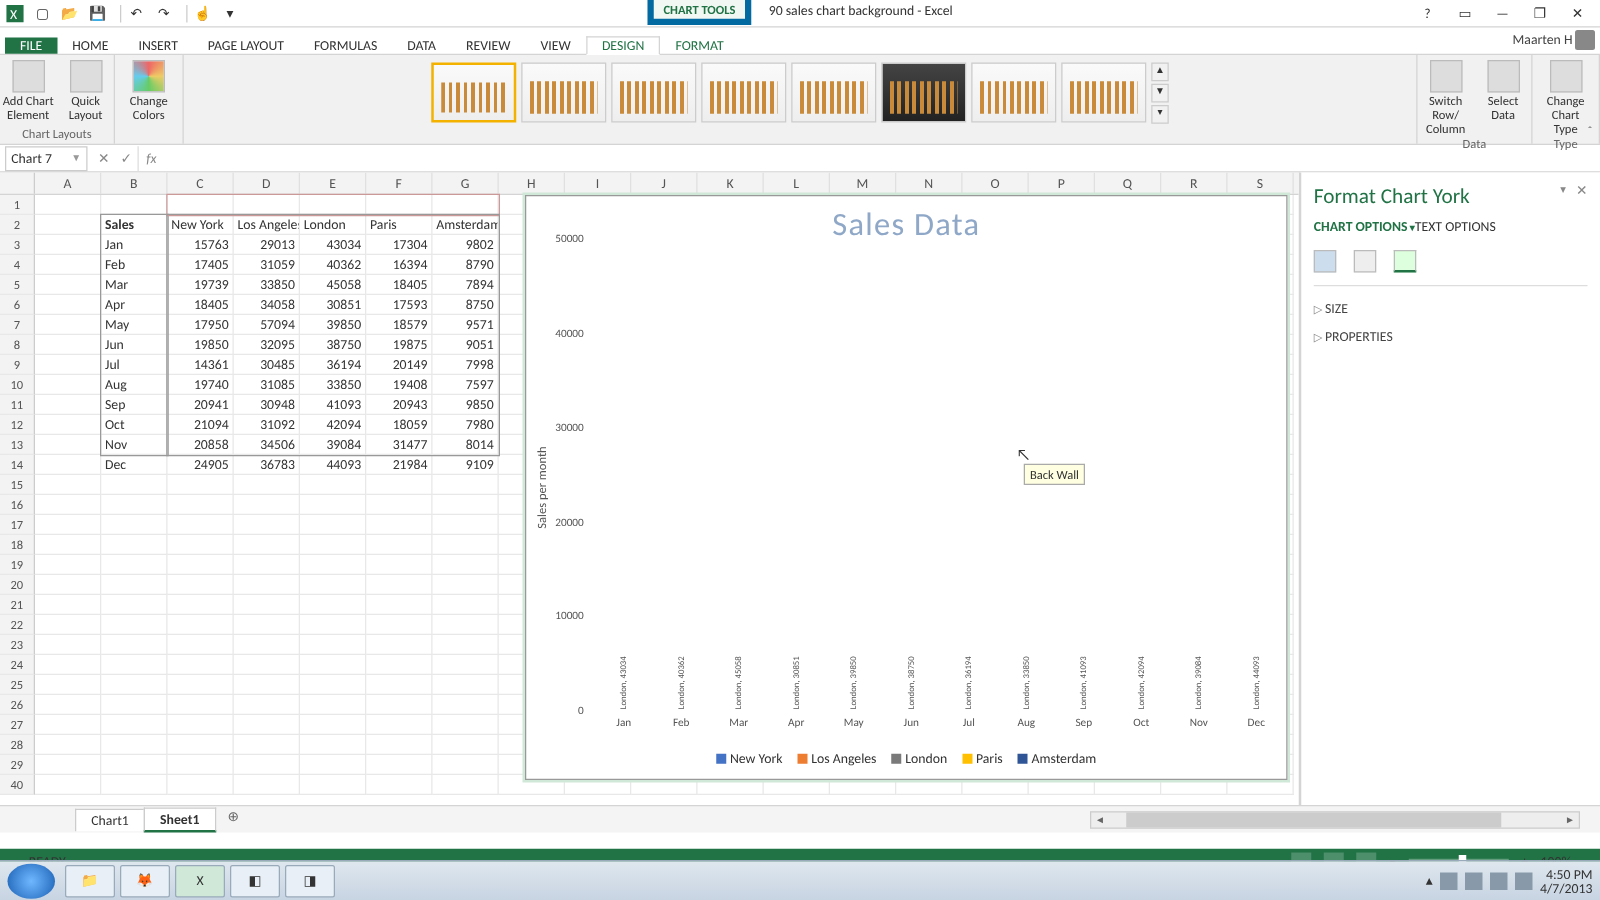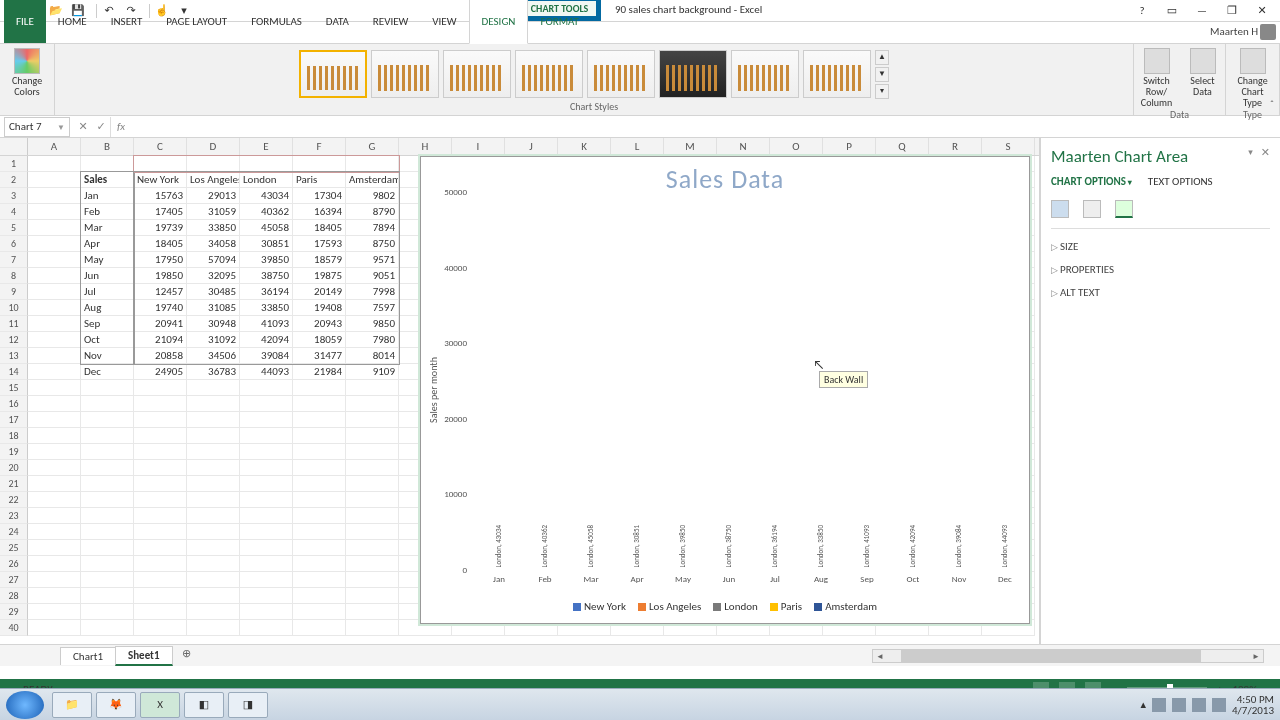--- a/index.html
+++ b/index.html
@@ -9,21 +9,21 @@
 .qat { height:22px; background:#fff; border-bottom:1px solid #d4d4d4; display:flex; align-items:center; padding:0 4px; }
 .qat .icon { width:16px; height:16px; margin-right:6px; display:inline-flex; align-items:center; justify-content:center; }
 .qat .sep { width:1px; height:14px; background:#ccc; margin:0 4px; }
 .title-center { position:absolute; left:0; right:0; top:2px; text-align:center; font-size:12px; color:#666; pointer-events:none; }
 .title-center .ct { color:#217346; font-weight:600; border:5px solid #0369a1; padding:1px 8px; background:#f1f8f3; font-size:10px; position:relative; top:-1px;}
 .title-right { position:absolute; right:4px; top:2px; display:flex; gap:8px; }
 .title-right .icon { width:16px; height:16px; }
 
 
 .tabs { height:22px; display:flex; align-items:flex-end; padding-left:4px; border-bottom:1px solid #d4d4d4; position:relative;}
-.tabs .tab { padding:15px 12px; font-size:11px; cursor:pointer; }
+.tabs .tab { padding:0 12px; font-size:11px; cursor:pointer; }
 .tabs .file { background:#217346; color:#fff; }
 .tabs .active { border:1px solid #d4d4d4; border-bottom:1px solid #fff; background:#fff; color:#217346; position:relative; top:1px;}
 .tabs .ctx { color:#217346; }
 .user { position:absolute; right:22px; top:3px; font-size:11px; color:#444;}
 .user-av{ position:absolute; right:4px; top:2px; width:16px;height:16px;background:#888;border-radius:2px;}
 
 
 .ribbon { height:72px; background:#f1f1f1; border-bottom:1px solid #d4d4d4; display:flex; position:relative;}
 .rgroup { border-right:1px solid #d4d4d4; padding:2px 6px; display:flex; flex-direction:column; justify-content:space-between; align-items:center;}
 .rgroup .g-body{display:flex; gap:4px; align-items:flex-start;}
@@ -78,21 +78,21 @@
 .legend{ position:absolute; left:0; right:0; bottom:10px; display:flex; gap:12px; justify-content:center; font-size:9px; color:#555;}
 .legend .sw{ display:inline-block; width:8px; height:8px; margin-right:3px; vertical-align:middle;}
 .tooltip{ position:absolute; left:398px; top:214px; background:#ffffe1; border:1px solid #aaa; padding:1px 4px; font-size:10px;}
 .cursor{ position:absolute; left:392px; top:200px; font-size:13px;}
 
 
 .pane{ width:240px; background:#fff; border-left:1px solid #d4d4d4; padding:8px 10px;}
 .pane h2{ font-size:17px; color:#217346; font-weight:400; margin-bottom:8px;}
 .pane .close{ float:right; color:#888; cursor:pointer;}
 .pane .popout{ float:right; margin-right:8px; color:#888; font-size:9px;}
-.pane .opts{ display:flex; gap:16px; font-size:10px; margin-bottom:8px;}
+.pane .opts{ display:flex; font-size:10px; margin-bottom:8px;}
 .pane .opts .act{ color:#217346; font-weight:600;}
 .pane .opts .act::after{content:" ▾";font-size:8px;}
 .pane .iconrow{ display:flex; gap:14px; padding:4px 0 10px 0; border-bottom:1px solid #ddd; margin-bottom:6px;}
 .pane .iconrow .pi{ width:18px; height:18px; border:1px solid #bbb; }
 .pane .sect{ padding:5px 0; font-size:11px; color:#444; cursor:pointer;}
 .pane .sect::before{ content:"▷ "; color:#888; font-size:9px;}
 
 
 .sheettabs{ height:22px; border-top:1px solid #d4d4d4; display:flex; align-items:center; padding-left:60px; position:relative; background:#f4f4f4;}
 .sheettabs .st{ padding:2px 12px; border:1px solid #ccc; border-bottom:none; background:#fff; margin-right:-1px; font-size:11px;}
@@ -161,20 +161,33 @@
     <div class="tab">DATA</div>
     <div class="tab">REVIEW</div>
     <div class="tab">VIEW</div>
     <div class="tab active ctx">DESIGN</div>
     <div class="tab ctx">FORMAT</div>
   <span class="user">Maarten H</span>
   <span class="user-av"></span>
 </div>
 
 <div class="ribbon">
+  <div class="rgroup" style="width:92px">
+    <div class="g-body">
+      <div class="big-btn">
+          <div class="ic"></div>
+          <span>Add Chart<br>Element</span>
+        </div>
+      <div class="big-btn">
+          <div class="ic"></div>
+          <span>Quick<br>Layout</span>
+        </div>
+    </div>
+    <div class="g-label">Chart Layouts</div>
+  </div>
   <div class="rgroup" style="flex:0 0 48px">
     <div class="g-body">
         <div class="big-btn">
           <div class="ic" style="background:conic-gradient(#e66,#ec6,#6c6,#6ce,#e66)"></div>
           <span>Change<br>Colors</span>
         </div>
       </div>
     <div class="g-label">&nbsp;</div>
   </div>
   <div class="rgroup" style="flex:1">
@@ -186,21 +199,20 @@
       <div class="style-thumb"></div>
       <div class="style-thumb dark"></div>
       <div class="style-thumb"></div>
       <div class="style-thumb"></div>
       <div style="width:14px;display:flex;flex-direction:column;gap:2px;">
         <div style="height:15px;border:1px solid #ccc;text-align:center;font-size:8px">▲</div>
         <div style="height:15px;border:1px solid #ccc;text-align:center;font-size:8px">▼</div>
         <div style="height:15px;border:1px solid #ccc;text-align:center;font-size:8px">▾</div>
       </div>
     </div>
-    <div class="g-label">Chart Styles</div>
   </div>
   <div class="rgroup" style="width:92px">
     <div class="g-body">
       <div class="big-btn">
           <div class="ic"></div>
           <span>Switch Row/<br>Column</span>
         </div>
       <div class="big-btn">
           <div class="ic"></div>
           <span>Select<br>Data</span>
@@ -430,21 +442,21 @@
           <div class="cell"></div>
           <div class="cell"></div>
           <div class="cell"></div>
           <div class="cell"></div>
           <div class="cell"></div>
         </div>
         <div class="row">
           <div class="rh">9</div>
           <div class="cell"></div>
           <div class="cell">Jul</div>
-          <div class="cell r">12457</div>
+          <div class="cell r">14361</div>
           <div class="cell r">30485</div>
           <div class="cell r">36194</div>
           <div class="cell r">20149</div>
           <div class="cell r">7998</div>
           <div class="cell"></div>
           <div class="cell"></div>
           <div class="cell"></div>
           <div class="cell"></div>
           <div class="cell"></div>
           <div class="cell"></div>
@@ -1068,33 +1080,32 @@
           <span><span class="sw" style="background:#2f5597"></span>Amsterdam</span>
         </div>
       <span class="cursor">↖</span>
       <div class="tooltip">Back Wall</div>
     </div>
   </div>
 
   <div class="pane">
     <span class="close">✕</span>
     <span class="popout">▾</span>
-    <h2>Maarten Chart Area</h2>
+    <h2>Format Chart York</h2>
     <div class="opts">
       <span class="act">CHART OPTIONS</span>
       <span>TEXT OPTIONS</span>
     </div>
     <div class="iconrow">
       <div class="pi" style="background:#cde"></div>
       <div class="pi" style="background:#eee"></div>
       <div class="pi" style="background:#dfd;border-bottom:2px solid #217346"></div>
     </div>
     <div class="sect">SIZE</div>
     <div class="sect">PROPERTIES</div>
-    <div class="sect">ALT TEXT</div>
   </div>
 </div>
 
 <div class="sheettabs">
   <div class="st">Chart1</div>
   <div class="st act">Sheet1</div>
   <div class="plus">⊕</div>
   <div class="hscroll">
       <div class="arr">◄</div>
       <div class="thumb"></div>

